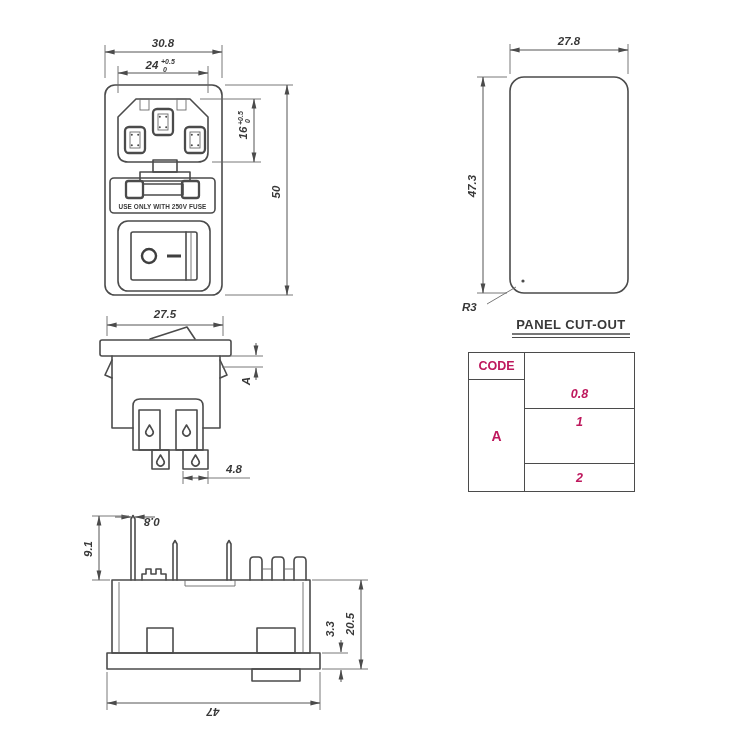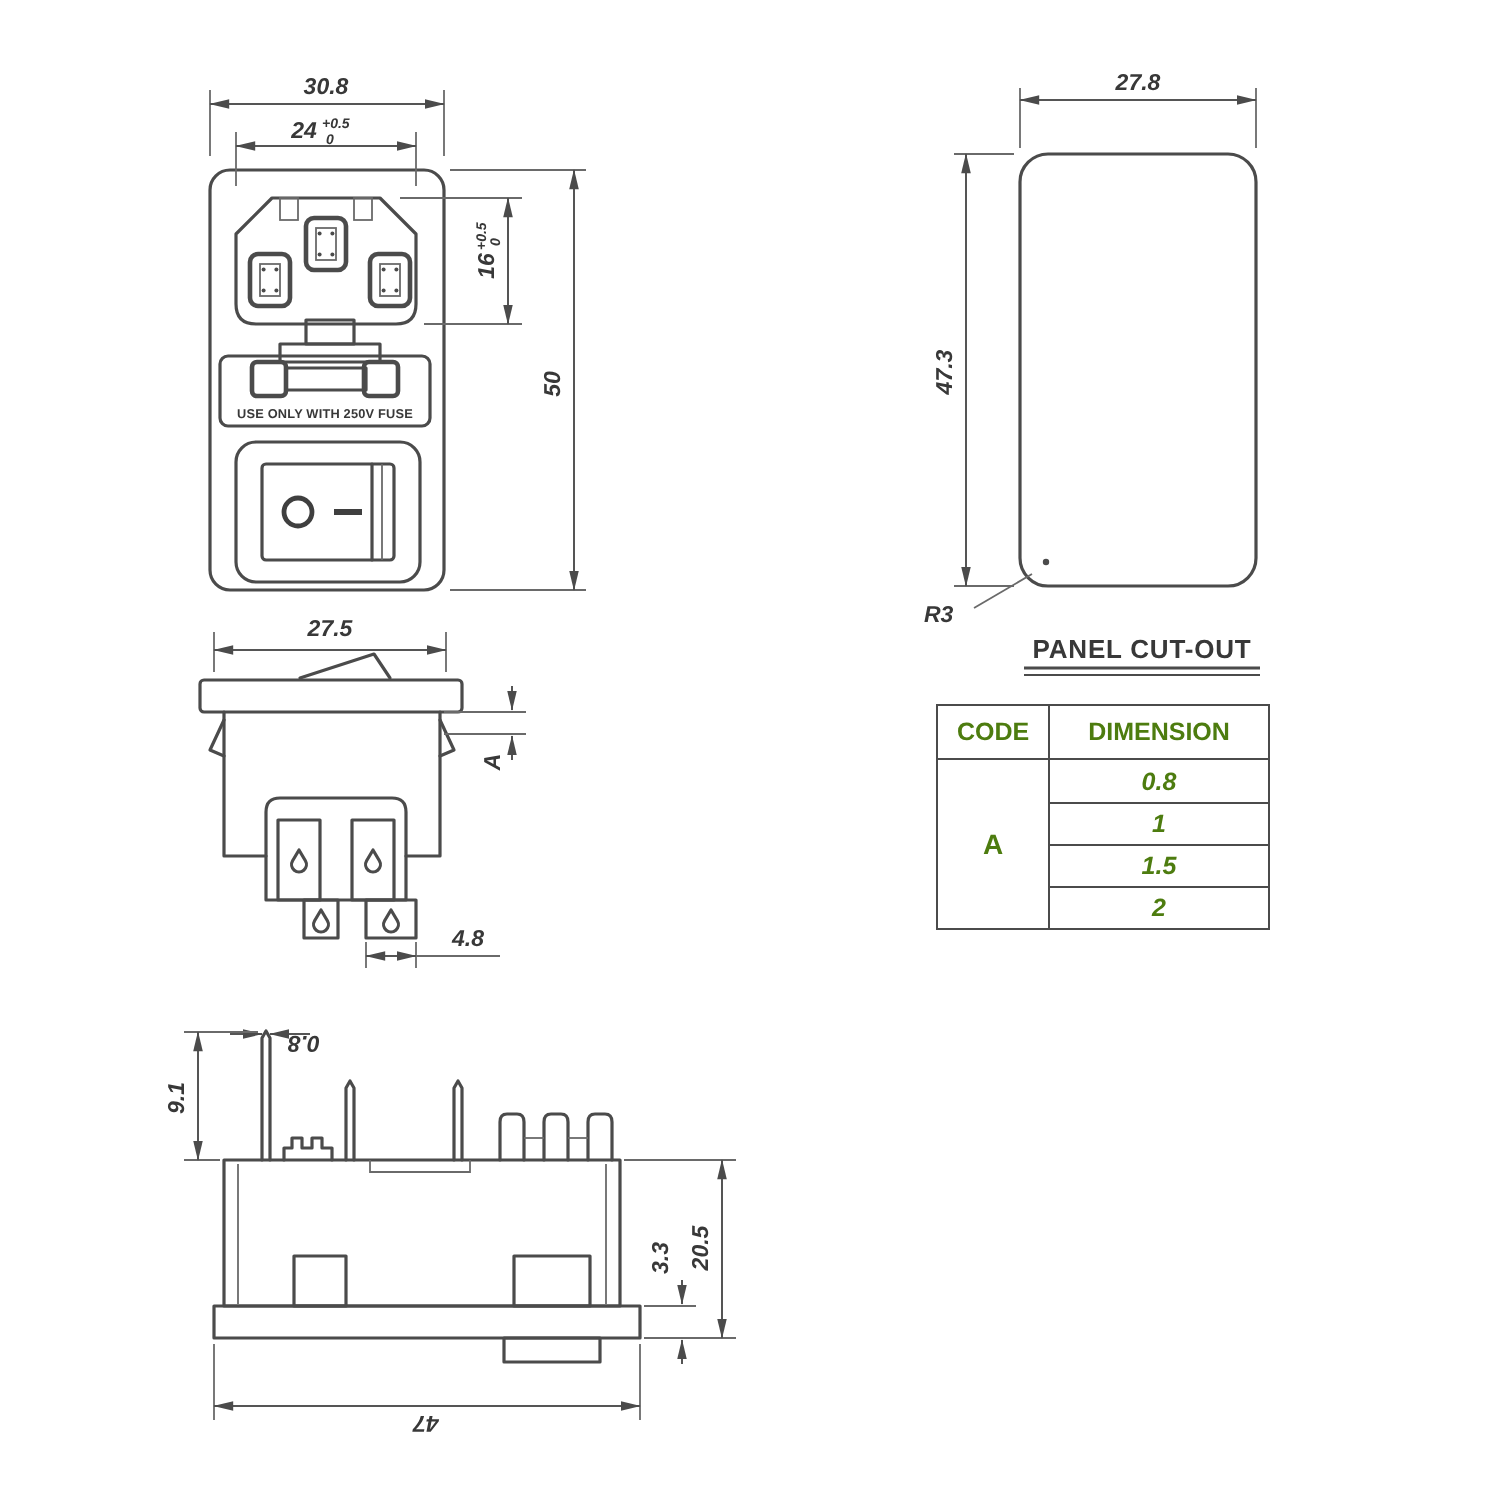--- a/index.html
+++ b/index.html
@@ -10,24 +10,24 @@
   .ol{fill:none;stroke:#4b4b4b;stroke-width:1.6;stroke-linejoin:round;stroke-linecap:round;}
   .ol2{fill:none;stroke:#4b4b4b;stroke-width:2.3;stroke-linejoin:round;stroke-linecap:round;}
   .thin{fill:none;stroke:#6a6a6a;stroke-width:0.9;}
   .dim{fill:none;stroke:#555;stroke-width:1;}
   .dot{fill:#4b4b4b;stroke:none;}
   text{font:italic bold 11.5px "Liberation Sans", sans-serif;fill:#383838;}
   .tol{font-size:7px;}
   .ttl{font-style:normal;font-size:13px;letter-spacing:.4px;}
   .fusetxt{font-style:normal;font-weight:bold;font-size:6.4px;letter-spacing:.1px;}
   
-  #cutout-table{position:absolute;left:468px;top:352px;width:167px;height:113px;
+  #cutout-table{position:absolute;left:468px;top:352px;width:167px;height:140px;
     display:grid;grid-template-columns:56px 1fr;grid-template-rows:27px repeat(4,1fr);
     border:1.7px solid #4b4b4b;box-sizing:border-box;
-    font:bold 12.5px "Liberation Sans", sans-serif;color:#4d7c0f;}
+    font:bold 12.5px "Liberation Sans", sans-serif;color:#be185d;}
   #cutout-table .cell{display:flex;align-items:center;justify-content:center;box-sizing:border-box;}
   .hdr{border-bottom:1.5px solid #4b4b4b;}
   .hdr-code{border-right:1.5px solid #4b4b4b;}
   .code-cell{grid-column:1;grid-row:2 / span 4;border-right:1.5px solid #4b4b4b;font-size:14px;}
   .dim-cell{grid-column:2;font-style:italic;}
   .dim-cell + .dim-cell, .dim-row-border{border-top:1.3px solid #4b4b4b;}
 </style>
 </head>
 <body>
 
@@ -224,21 +224,19 @@
     <line x1="320" y1="672" x2="320" y2="710" class="thin"></line>
     <line x1="107" y1="703" x2="320" y2="703" class="dim" marker-start="url(#mS)" marker-end="url(#mE)"></line>
     <g transform="translate(213,704) rotate(180)">
       <text x="0" y="-4" text-anchor="middle">47</text>
     </g>
   </g>
 </svg>
 
 <div id="cutout-table">
   <div class="cell hdr hdr-code">CODE</div>
-  <div class="cell hdr">DIMENSION</div>
   <div class="cell code-cell">A</div>
   <div class="cell dim-cell" style="grid-row:2">0.8</div>
   <div class="cell dim-cell dim-row-border" style="grid-row:3">1</div>
-  <div class="cell dim-cell dim-row-border" style="grid-row:4">1.5</div>
   <div class="cell dim-cell dim-row-border" style="grid-row:5">2</div>
 </div>
 
 </div>
 
 </body></html>

